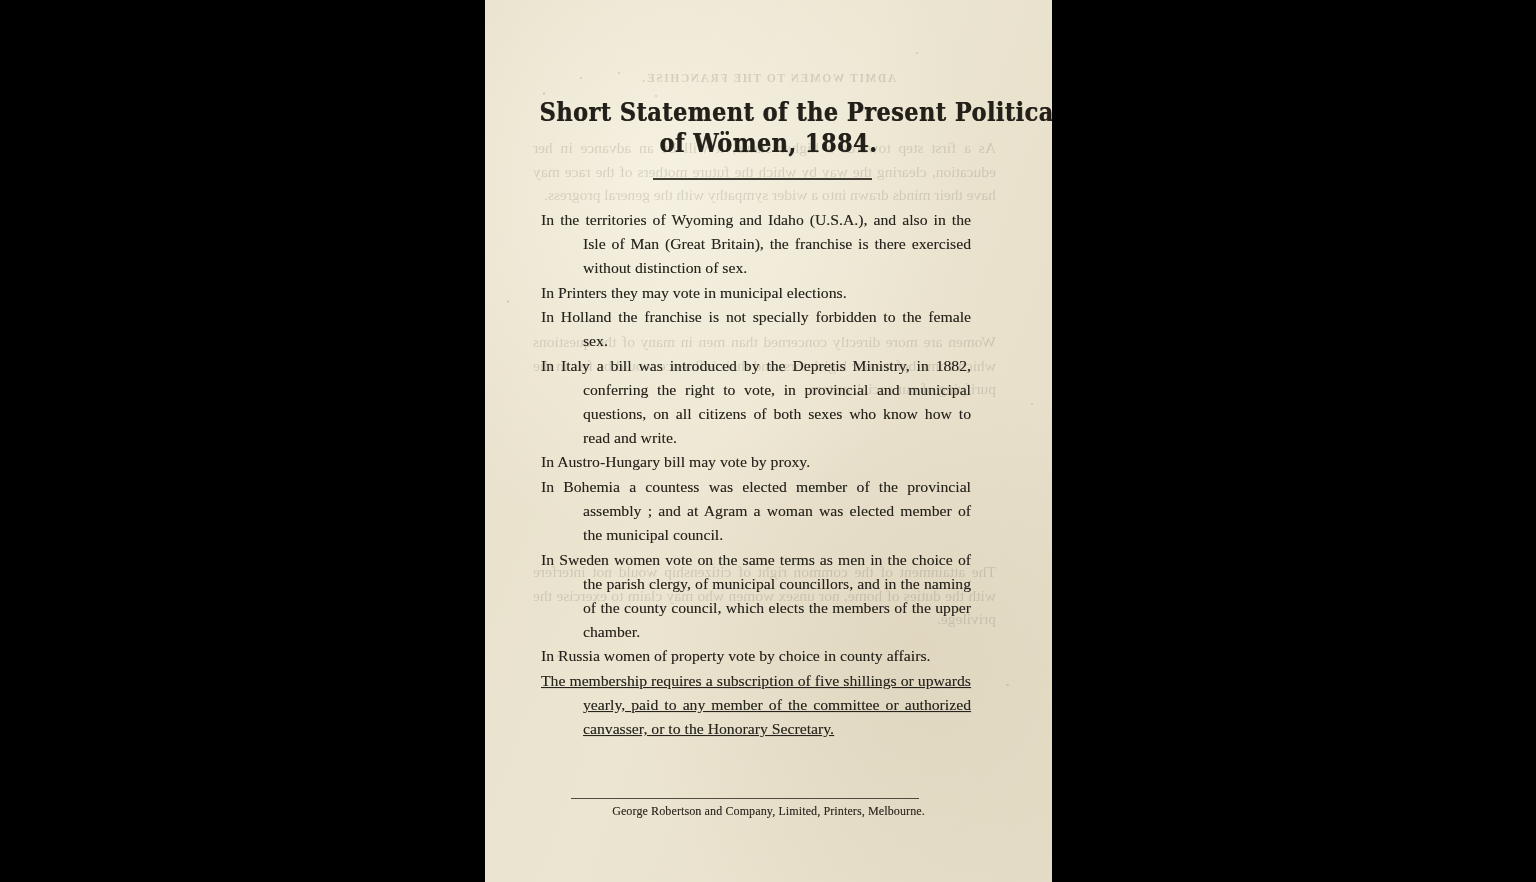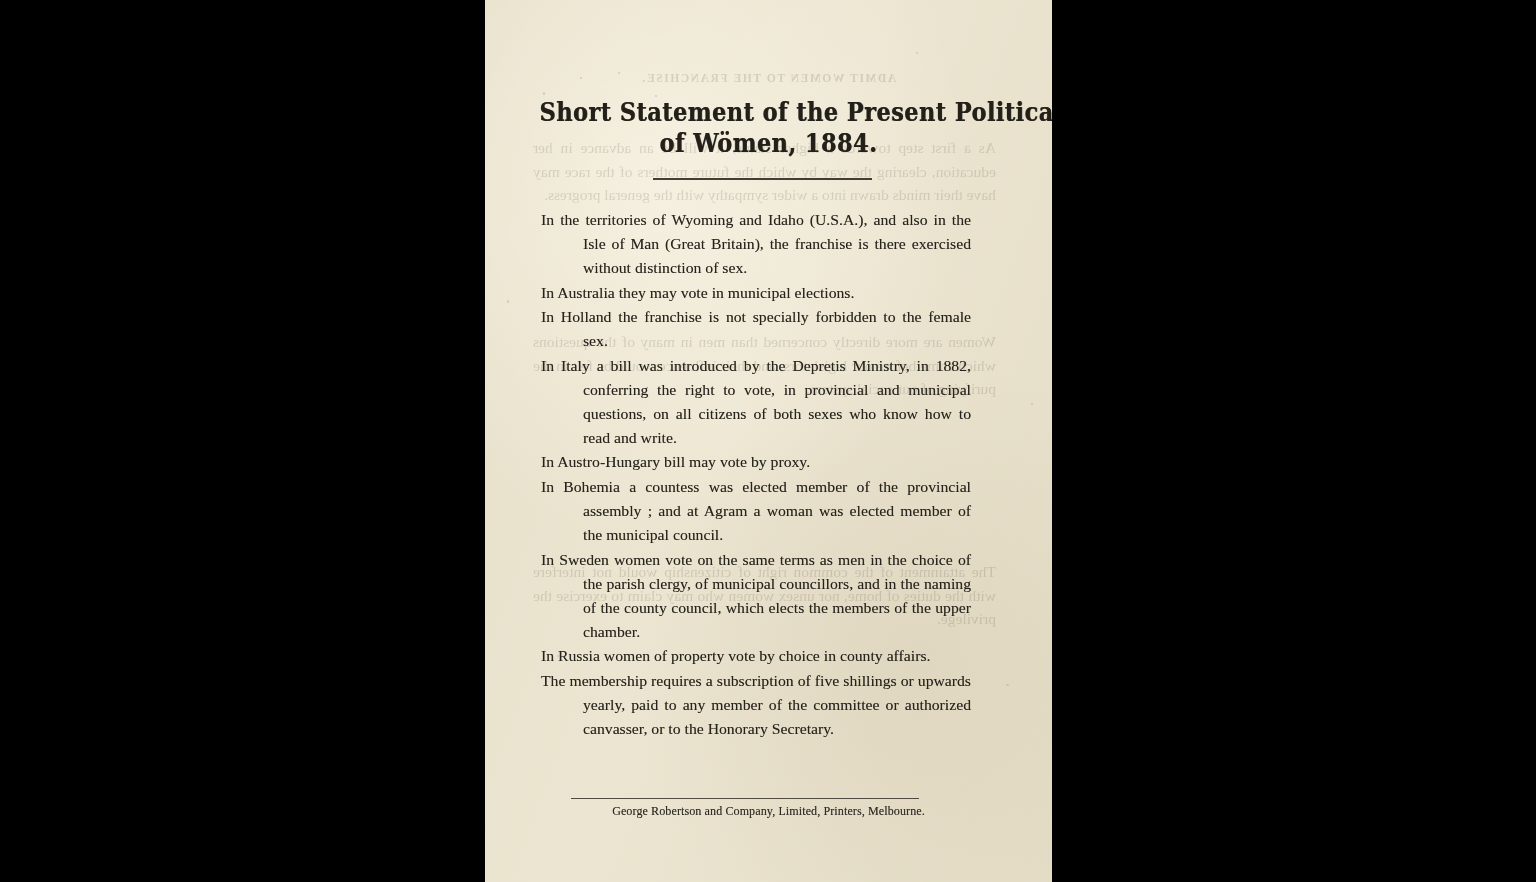--- a/index.html
+++ b/index.html
@@ -144,21 +144,21 @@
     line-height: 24px;
     text-align: justify;
     text-justify: inter-word;
     padding-left: 42px;
     text-indent: -42px;
     margin: 0 0 0 0;
     letter-spacing: 0.05px;
     text-shadow: 0.25px 0.25px 0 rgba(38,35,28,0.38);
   }
   .entry + .entry { margin-top: 0.6px; }
-  .entry:last-child { text-align: justify; }
+  .entry:last-child { text-align: justify; text-decoration: underline; }
 
   
   #colophon-rule {
     position: absolute;
     left: 86px;
     width: 348px;
     top: 798px;
     height: 0;
     border-top: 1px solid #36312a;
     opacity: 0.85;
@@ -213,21 +213,21 @@
 
       <div id="title-block">
         <div class="title-line">Short Statement of the Present Political Position</div>
         <div class="title-line">of Wömen, 1884.</div>
       </div>
 
       <div id="title-rule"></div>
 
       <div id="body-block">
           <p class="entry">In the territories of Wyoming and Idaho (U.S.A.), and also in the Isle of Man (Great Britain), the franchise is there exercised without distinction of sex.</p>
-          <p class="entry">In Australia they may vote in municipal elections.</p>
+          <p class="entry">In Printers they may vote in municipal elections.</p>
           <p class="entry">In Holland the franchise is not specially forbidden to the female sex.</p>
           <p class="entry">In Italy a bill was introduced by the Depretis Ministry, in 1882, conferring the right to vote, in provincial and municipal questions, on all citizens of both sexes who know how to read and write.</p>
           <p class="entry">In Austro-Hungary bill may vote by proxy.</p>
           <p class="entry">In Bohemia a countess was elected member of the provincial assembly ; and at Agram a woman was elected member of the municipal council.</p>
           <p class="entry">In Sweden women vote on the same terms as men in the choice of the parish clergy, of municipal councillors, and in the naming of the county council, which elects the members of the upper chamber.</p>
           <p class="entry">In Russia women of property vote by choice in county affairs.</p>
           <p class="entry">The membership requires a subscription of five shillings or upwards yearly, paid to any member of the committee or authorized canvasser, or to the Honorary Secretary.</p>
         </div>
 
       <div id="colophon-rule"></div>

